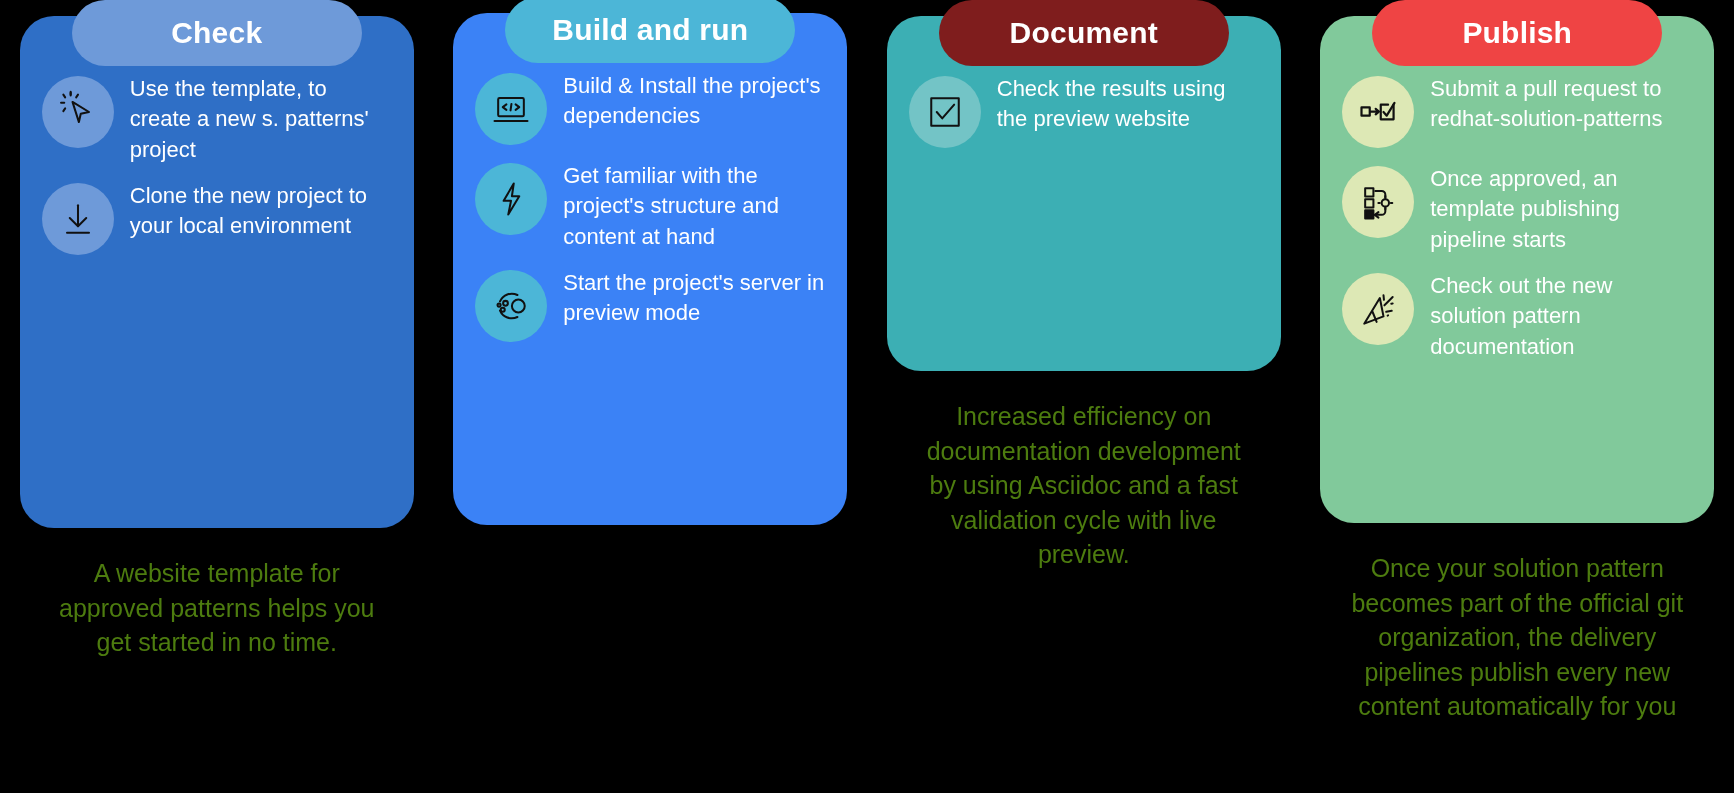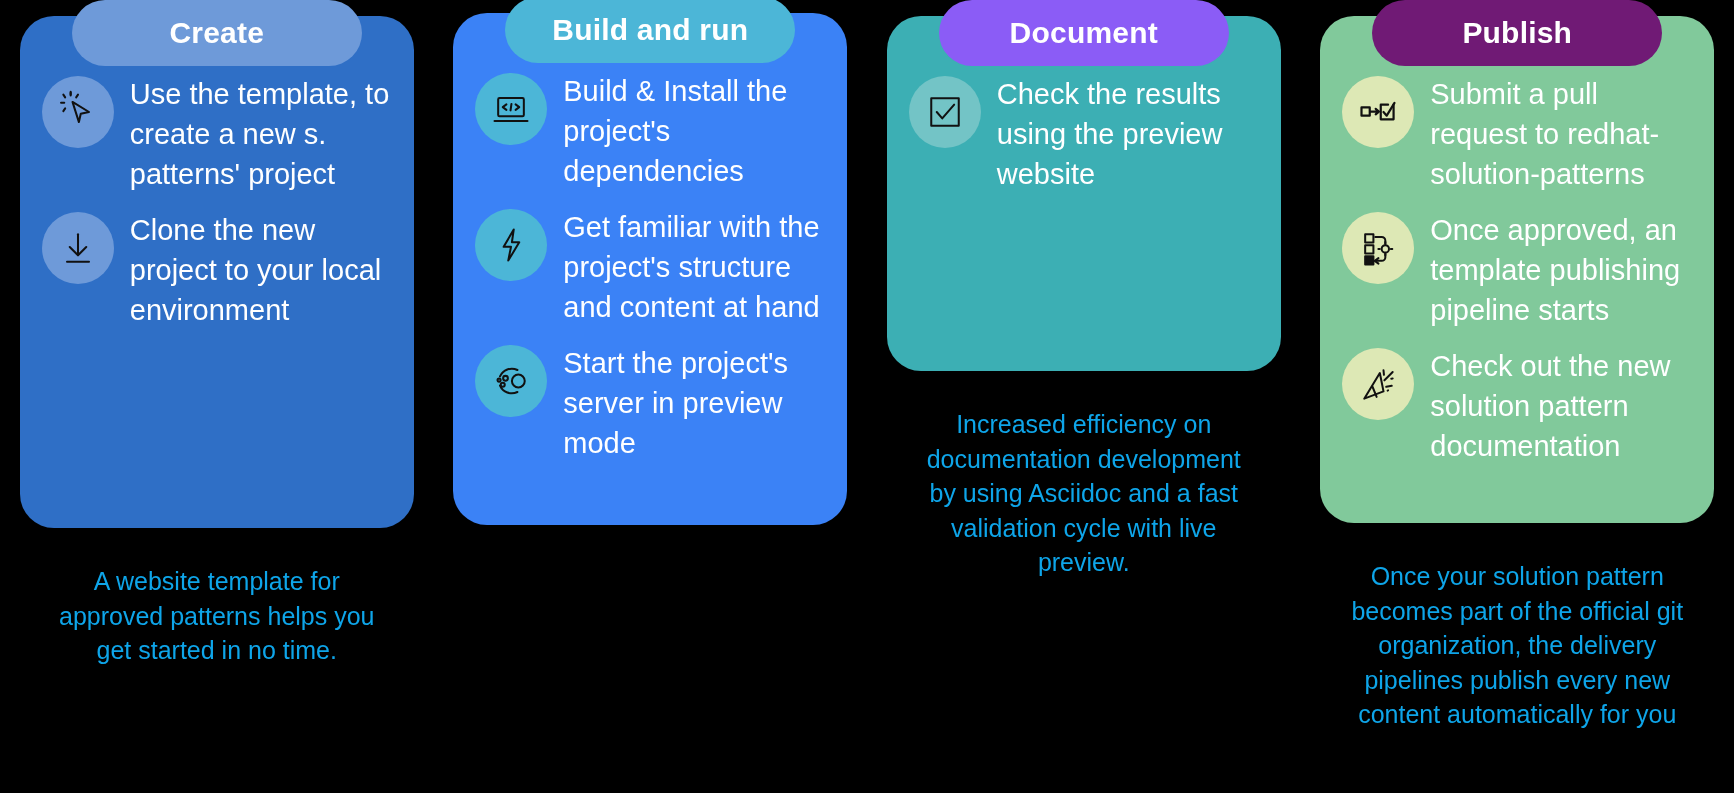--- a/index.html
+++ b/index.html
@@ -54,22 +54,22 @@
     align-items: center;
     justify-content: center;
     color: #ffffff;
     font-size: 30px;
     font-weight: bold;
     letter-spacing: 0.2px;
     z-index: 3;
   }
   .c1 .pill { background: #6e9ad9; }
   .c2 .pill { background: #4cb6d7; }
-  .c3 .pill { background: #8b5cf6; }
-  .c4 .pill { background: #701a75; }
+  .c3 .pill { background: #7f1d1d; }
+  .c4 .pill { background: #ef4444; }
 
   
   .rows { display: flex; flex-direction: column; gap: 14px; width: 100%; }
   .row {
     display: flex;
     align-items: flex-start;
     gap: 16px;
     width: 100%;
   }
   .iconwrap {
@@ -83,50 +83,50 @@
     margin-top: 4px;
   }
   .c1 .iconwrap { background: #6e9ad9; }
   .c2 .iconwrap { background: #4cb6d7; }
   .c3 .iconwrap { background: #73c4c6; }
   .c4 .iconwrap { background: #dde8b5; }
   .iconwrap svg { width: 44px; height: 44px; display: block; }
 
   .rowtext {
     color: #ffffff;
-    font-size: 29px;
+    font-size: 22px;
     line-height: 1.38;
     padding-top: 2px;
     flex: 1 1 auto;
   }
 
   
   .caption {
-    color: #0ea5e9;
+    color: #4d7c0f;
     font-size: 25px;
     line-height: 1.38;
     text-align: center;
     width: 100%;
     padding: 0 6px;
-    margin-top: 36px;
+    margin-top: 28px;
   }
   .cap-wrap { width: 100%; display: flex; justify-content: center; }
   .cap-inner { max-width: 366px; }
   .col2 .cap-inner { max-width: 360px; }
   .col3 .cap-inner { max-width: 330px; }
   .col4 .cap-inner { max-width: 346px; }
 </style>
 </head>
 <body>
 
 <div id="board">
 
   <div class="column col1">
     <div class="card c1">
-      <div class="pill">Create</div>
+      <div class="pill">Check</div>
       <div class="rows">
 
         <div class="row">
           <span class="iconwrap">
             <svg viewBox="0 0 48 48" fill="none" stroke="#111" stroke-width="2.2" stroke-linecap="round" stroke-linejoin="round">
               <path d="M18 13 L36 24 L27 26 L25 35 Z"></path>
               <path d="M16 6 v-0.2 M16 6 L16 3"></path>
               <path d="M16 5 L16 2 M10 8 L8 5 M22 8 L24 5 M9 14 L5.5 14 M10 20 L8 23"></path>
             </svg>
           </span>

